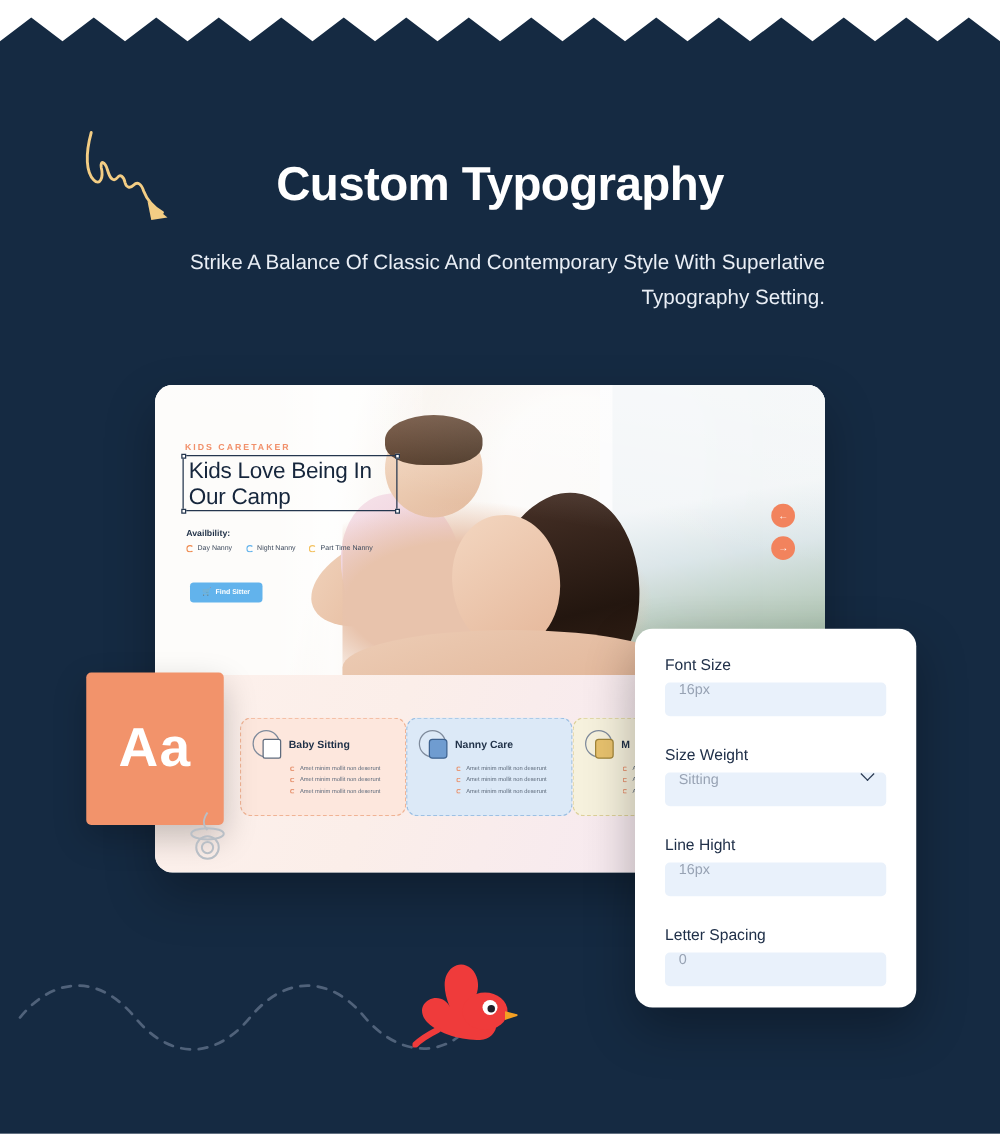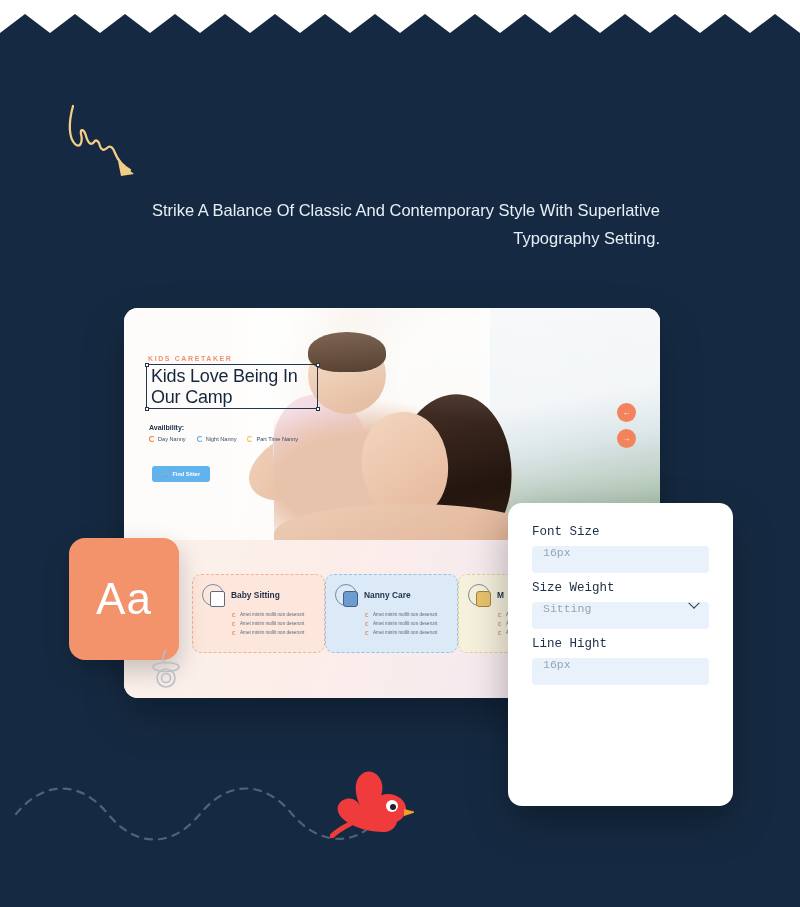--- a/index.html
+++ b/index.html
@@ -229,38 +229,38 @@
     width: 4px; height: 4px; border-radius: 50%;
     border: 1px solid #e89a79; border-right-color: transparent;
     flex: 0 0 auto;
   }
 
   
   .aa-tile {
     position: absolute; left: 69px; top: 538px;
     width: 110px; height: 122px;
     background: #f2936b;
-    border-radius: 16px;
+    border-radius: 4px;
     display: flex; align-items: center; justify-content: center;
-    color: #ffffff; font-size: 44px; font-weight: 400;
+    color: #ffffff; font-size: 44px; font-weight: 700;
     letter-spacing: 1px;
     box-shadow: 0 10px 26px rgba(0,0,0,.22);
   }
   .pacifier { position: absolute; left: 148px; top: 648px; width: 36px; height: 42px; }
 
   
   .panel {
     position: absolute; left: 508px; top: 503px;
     width: 225px; height: 303px;
     background: #ffffff;
     border-radius: 14px;
     box-shadow: 0 16px 40px rgba(0,0,0,.30);
     padding: 22px 24px 0 24px;
   }
-  .field { margin-bottom: 8px; font-family: Liberation Mono, monospace; }
+  .field { margin-bottom: 24px; }
   .field-label {
     font-size: 12.5px; color: #203049; font-weight: 400;
     margin-bottom: 7px;
   }
   .field-input {
     height: 27px;
     background: #e9f1fb;
     border-radius: 4px;
     display: flex; align-items: flex-start;
     padding: 0 11px;
@@ -286,20 +286,21 @@
              L525 14 L550 33 L575 14 L600 33 L625 14 L650 33 L675 14 L700 33 L725 14 L750 33
              L775 14 L800 33 L800 0 L0 0 Z" fill="#ffffff"></path>
   </svg>
 
   <svg class="doodle-arrow" viewBox="0 0 96 88">
     <path d="M13 8 C8 26 9 40 15 46 C20 51 23 44 21 36 C20 30 24 31 26 38 C28 45 31 48 34 44
              C36 41 39 43 40 48 C41 52 44 53 47 50 C50 47 53 49 55 55 C58 63 63 68 70 72" fill="none" stroke="#f3cd84" stroke-width="2.3" stroke-linecap="round"></path>
     <path d="M58 63 L74 76 L61 78 Z" fill="#f3cd84"></path>
   </svg>
 
+  <div class="headline">Custom Typography</div>
   <div class="subhead">Strike A Balance Of Classic And Contemporary Style With Superlative Typography Setting.</div>
 
   <svg class="wave-path" viewBox="0 0 370 80">
     <path d="M2 42 C30 8 66 8 94 42 C122 76 158 76 186 42 C214 8 250 8 278 42 C300 68 330 74 352 58" fill="none" stroke="#50627a" stroke-width="2.2" stroke-linecap="round" stroke-dasharray="7 7"></path>
   </svg>
 
   <svg class="bird" viewBox="0 0 84 76">
     <path d="M12 56 C6 50 6 42 13 38 C20 34 28 38 30 44 C24 30 24 18 32 12 C40 6 50 12 52 22
              C54 32 49 40 42 44 C52 40 62 44 66 52 C70 60 64 70 54 70 C40 70 22 66 12 56 Z" fill="#ef3b3b"></path>
     <ellipse cx="58" cy="47" rx="18" ry="15" fill="#ef3b3b"></ellipse>
@@ -452,16 +453,22 @@
       </div>
     </div>
 
     <div class="field">
       <div class="field-label">Line Hight</div>
       <div class="field-input">
         <span>16px</span>
       </div>
     </div>
 
+    <div class="field">
+      <div class="field-label">Letter Spacing</div>
+      <div class="field-input">
+        <span>0</span>
+      </div>
+    </div>
 
   </div>
 
 </div>
 
 </body></html>

